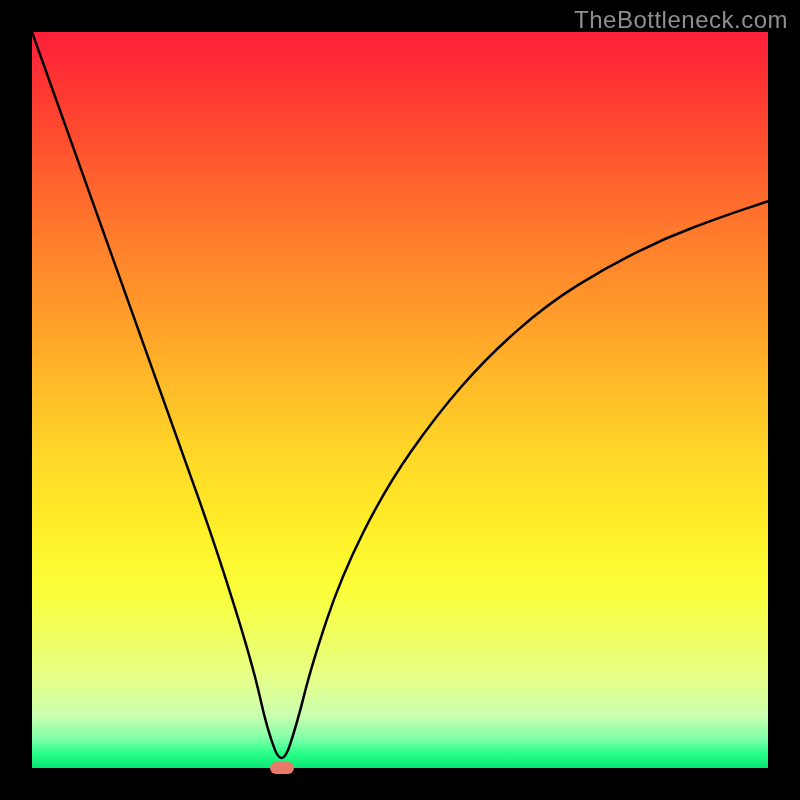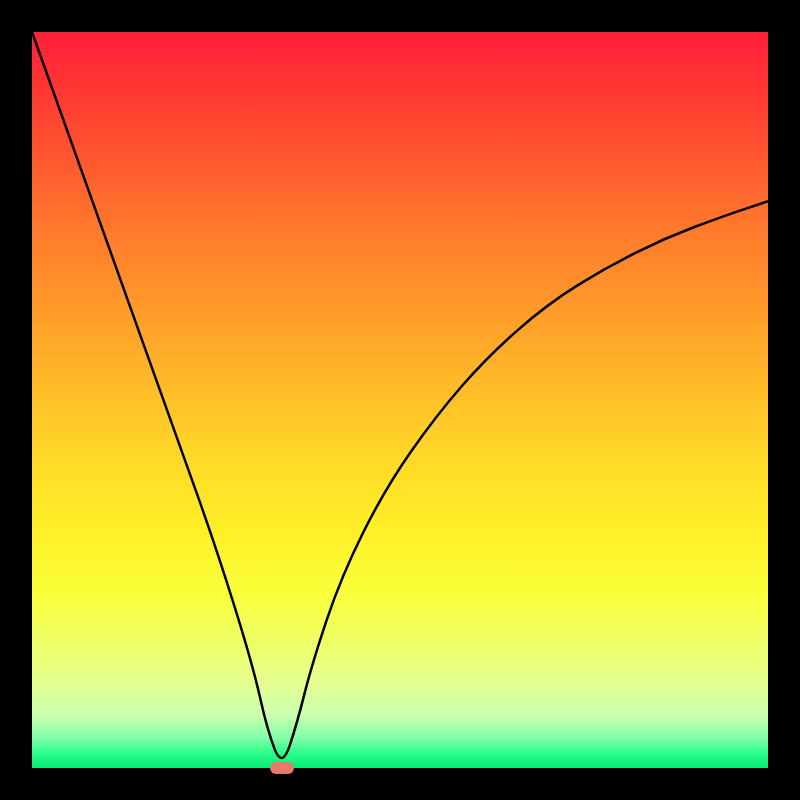--- a/index.html
+++ b/index.html
@@ -67,20 +67,21 @@
     border-radius: 6px;
     background: #e87a6a;
     transform: translate(-50%, -50%);
   }
 </style>
 </head>
 <body>
 
 <div class="frame">
 
+  <div class="watermark">TheBottleneck.com</div>
 
   <div class="plot-area">
 
     <svg class="curve" viewBox="0 0 736 736" preserveAspectRatio="none">
       <path id="curve-path" fill="none" stroke="#000000" stroke-width="2.5" stroke-linejoin="round" d="M 0 0 Q 0 0 18.400000000000002 51.51999999999998 Q 36.800000000000004 103.03999999999996 55.2 154.56 Q 73.60000000000001 206.08000000000004 92 257.6 Q 110.39999999999999 309.12 128.8 360.64 Q 147.20000000000002 412.16 165.60000000000002 463.68000000000006 Q 184 515.2 202.39999999999998 574.08 Q 220.79999999999998 632.96 228.16 666.08 Q 235.52 699.2 242.88 717.6 Q 250.24 736 257.6 713.9200000000001 Q 264.96 691.84 272.32 662.4000000000001 Q 279.68 632.96 294.4 588.8 Q 309.12 544.64 331.2 500.48 Q 353.28 456.32 379.03999999999996 419.52 Q 404.8 382.72 430.56 353.28 Q 456.32 323.84 485.76 298.08 Q 515.1999999999999 272.32 544.64 253.92 Q 574.08 235.51999999999998 603.52 220.8 Q 632.96 206.08000000000004 662.4 195.04000000000002 Q 691.8399999999999 184 713.92 176.64 T 736 169.27999999999997"></path>
     </svg>
 
     <div id="min-marker" class="min-marker" style="left: 250.24px; top: 736px; background: rgb(232, 122, 106);"></div>
 
   </div>

